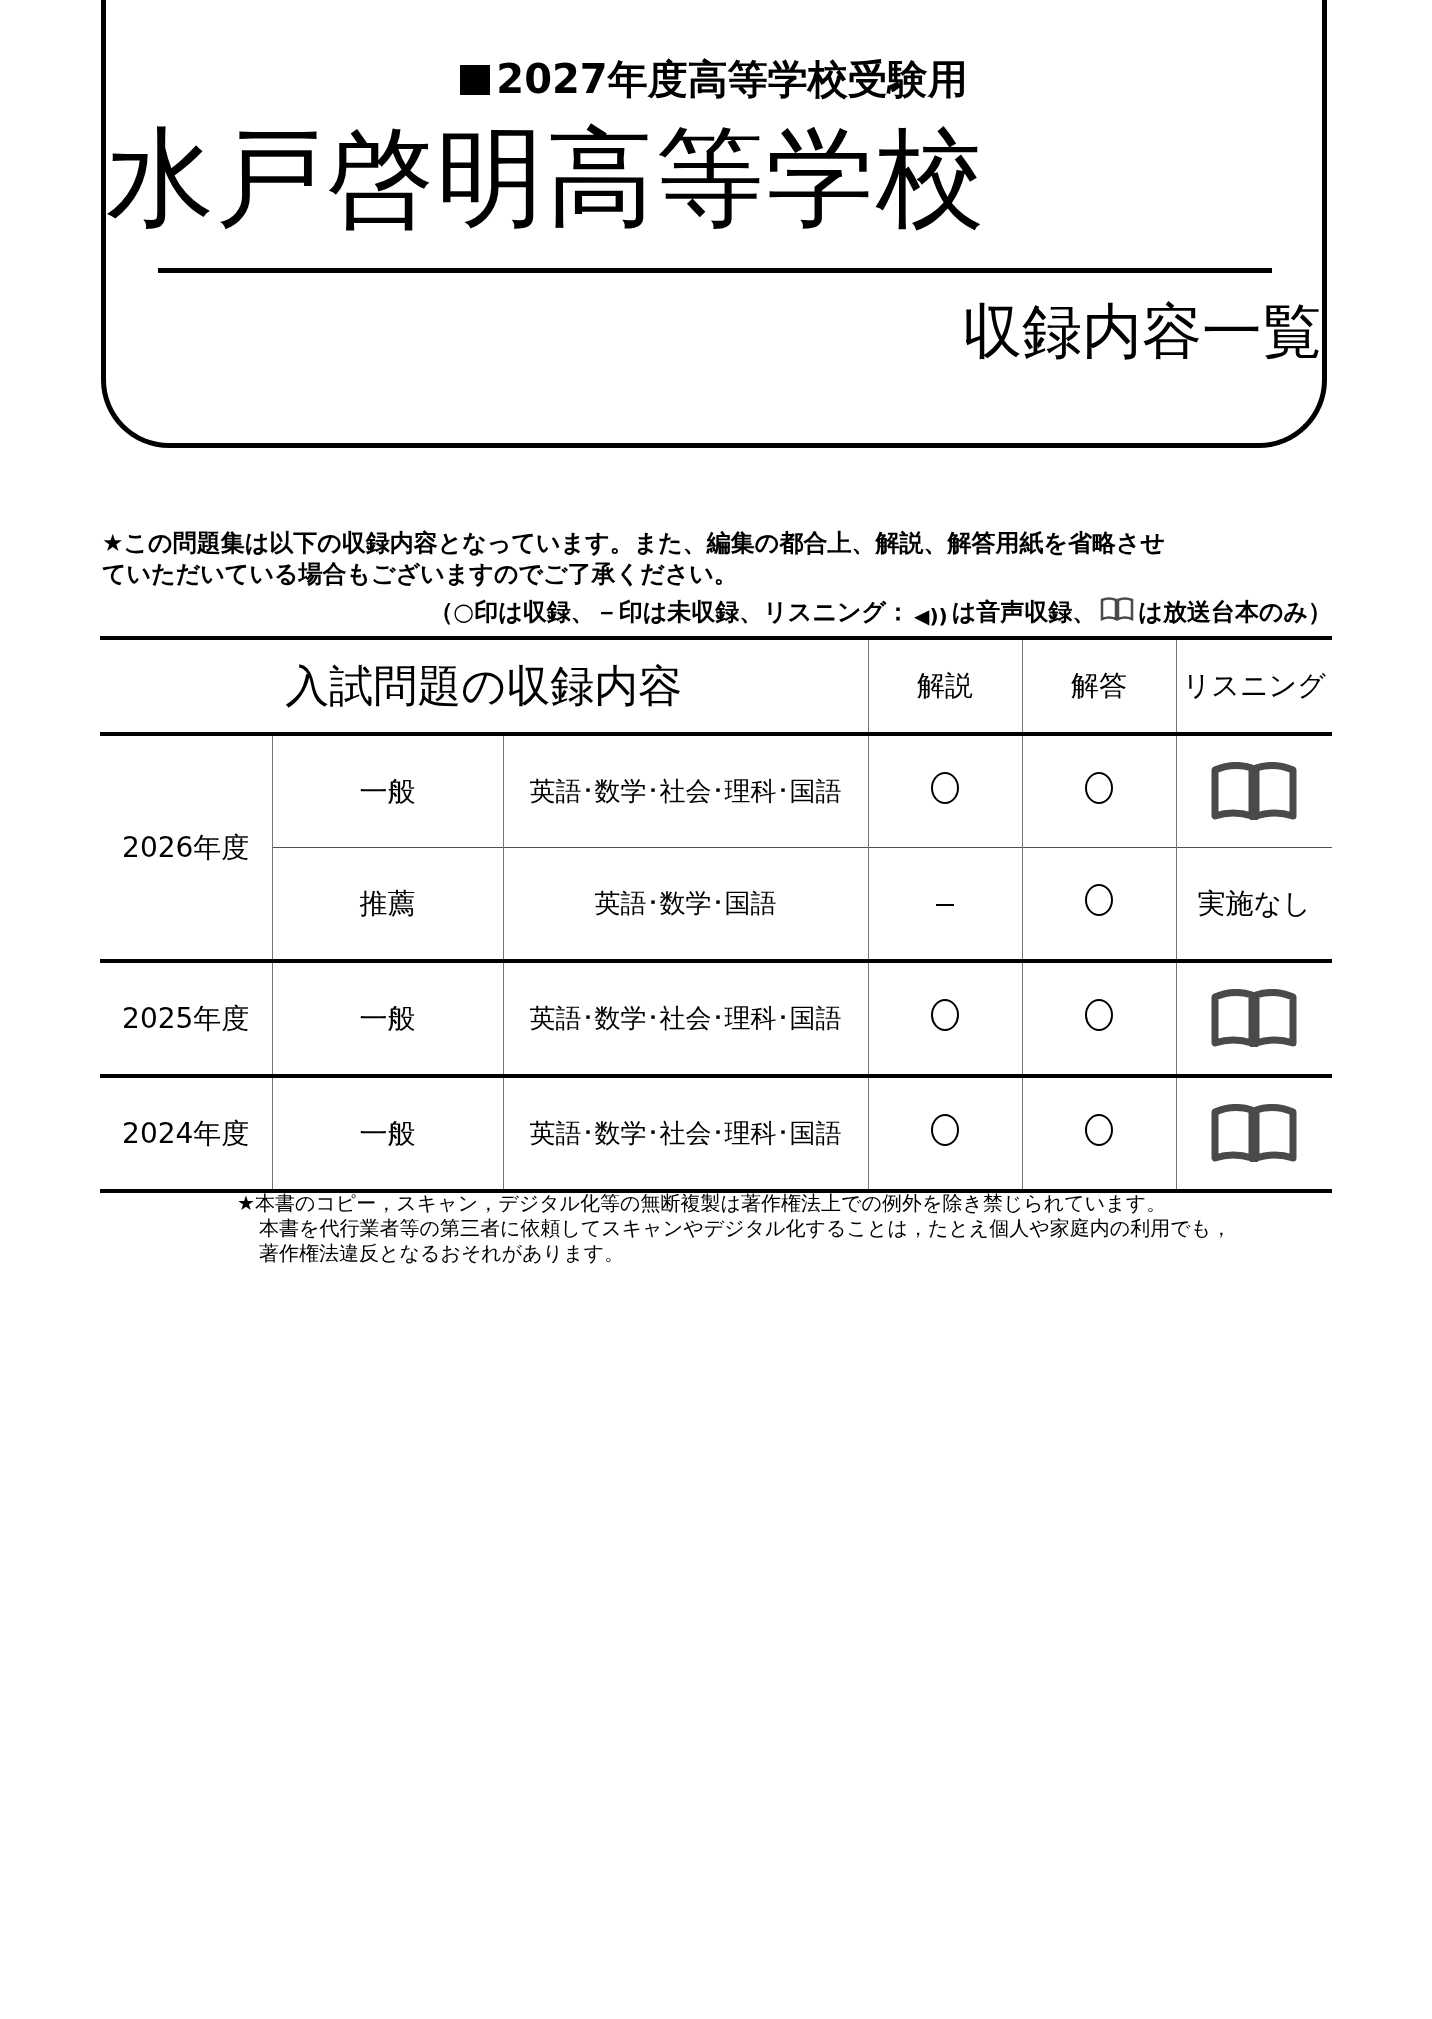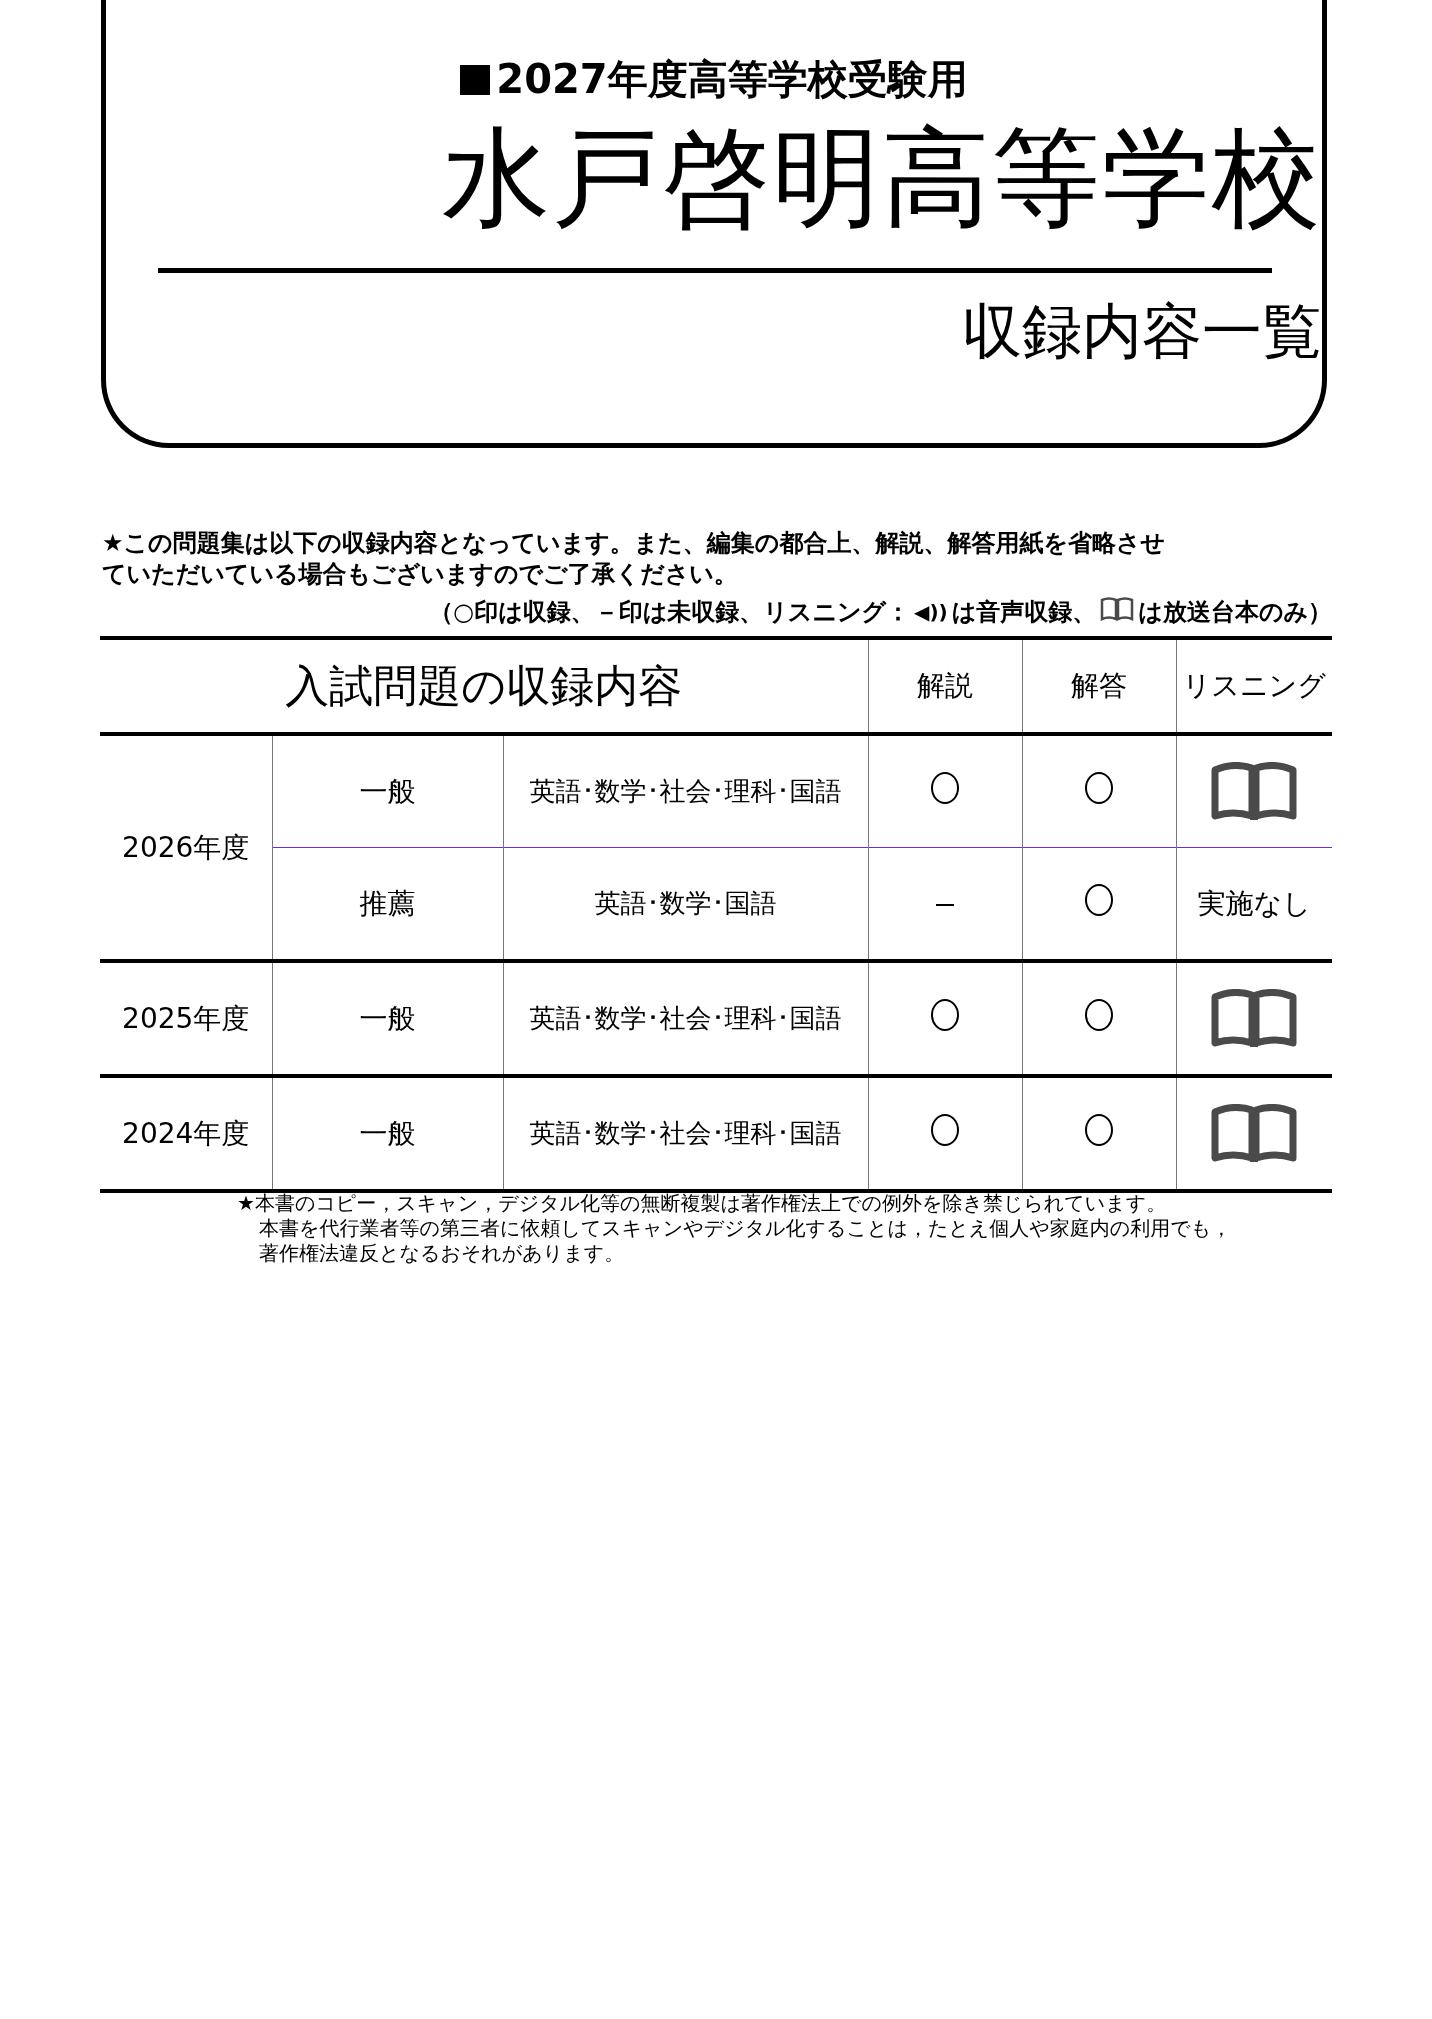--- a/index.html
+++ b/index.html
@@ -2,25 +2,25 @@
 <html><head>
 <meta charset="utf-8">
 <style>
   html, body { margin:0; padding:0; background:#ffffff; }
   body { width:1432px; height:2019px; position:relative; overflow:hidden;
          font-family: "DejaVu Sans", "Liberation Sans", sans-serif; color:#000; }
   .title-box { position:absolute; left:101px; top:-20px; width:1226px; height:468px;
                border:5px solid #000; border-top:none; border-radius:0 0 68px 68px; box-sizing:border-box; }
   .subtitle { position:absolute; left:0; right:0; top:72px; text-align:center; font-size:40px; letter-spacing:0px;font-weight:bold; }
   .subtitle .sq { display:inline-block; width:30px; height:30px; background:#000; margin-right:6px; vertical-align:-2px; }
-  .school { position:absolute; left:0; right:0; top:138px; text-align:right; font-size:108px; line-height:120px; letter-spacing:2px; }
+  .school { position:absolute; left:0; right:0; top:138px; text-align:left; font-size:108px; line-height:120px; letter-spacing:2px; }
   .rule { position:absolute; left:52px; right:50px; top:288px; height:5px; background:#000; }
   .catalog { position:absolute; left:0; right:0; top:312px; text-align:right; font-size:60px; }
   .notice { position:absolute; left:102px; top:528px; width:1240px; font-size:24px; line-height:31px; font-weight:bold; }
-  .legend { position:absolute; right:100px; top:596px; font-size:24px; font-weight:bold; display:flex; align-items:center; gap:4px; }
+  .legend { position:absolute; right:100px; top:596px; font-size:24px; font-weight:bold; display:flex; align-items:flex-end; gap:4px; }
   .legend .spk { display:inline-block; font-size:20px; }
   table.contents { position:absolute; left:100px; top:636px; width:1232px; border-collapse:collapse; }
   table.contents td, table.contents th { border-left:1px solid #777; border-right:1px solid #777; text-align:center; padding:0; font-weight:normal; }
   table.contents tr.hdr th { height:92px; border-top:4px solid #000; border-bottom:4px solid #000; }
   table.contents tr.sep td { border-top:4px solid #000; }
   table.contents tr.last td { border-bottom:4px solid #000; }
   table.contents tr.inner td { border-top:1px solid #6d28d9; }
   table.contents tr:first-child th:first-child, table.contents td.first { border-left:none; }
   table.contents th:last-child, table.contents td:last-child { border-right:none; }
   .h-main { font-size:44px; }

